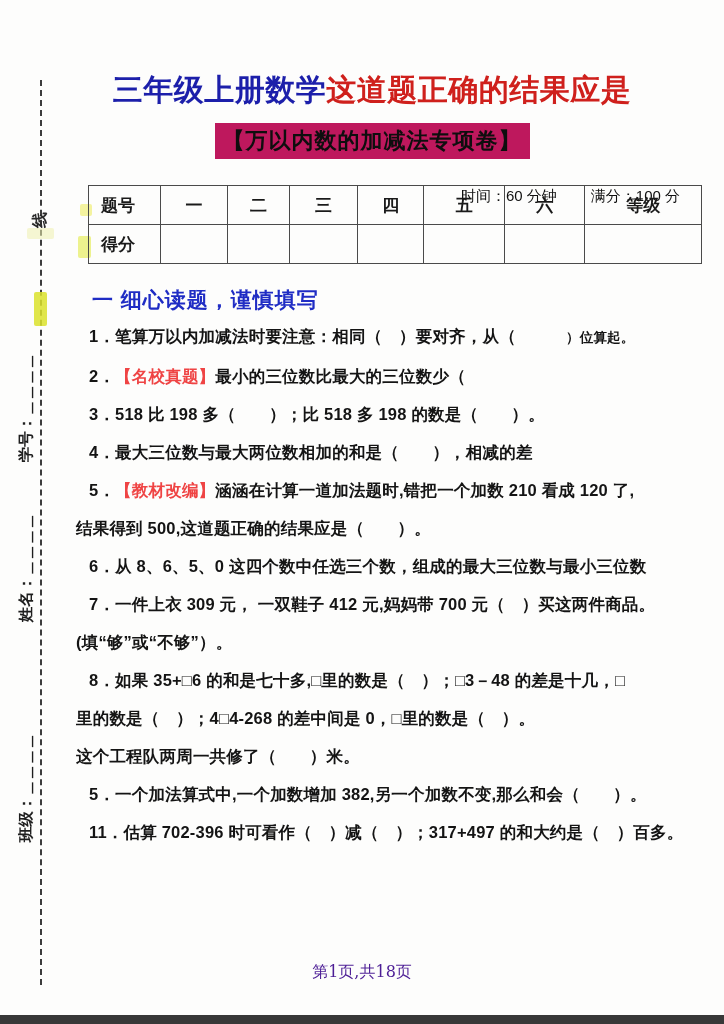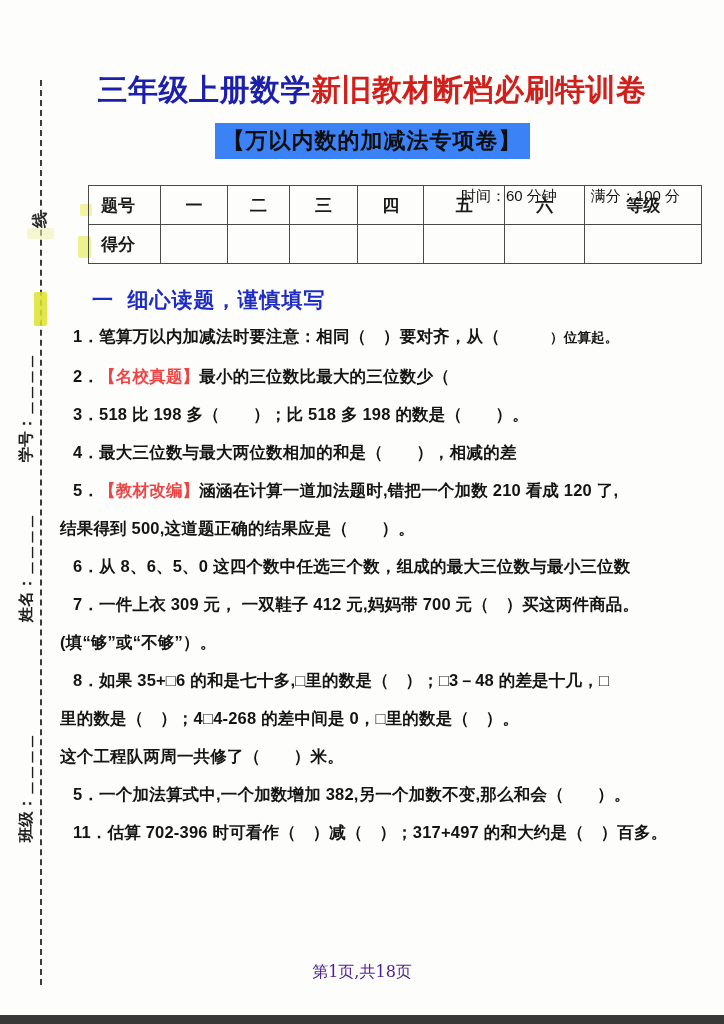--- a/index.html
+++ b/index.html
@@ -34,43 +34,43 @@
   
   .content{position:absolute;left:60px;top:70px;width:624px;}
   .title{
     position:absolute;top:0;left:0;width:100%;text-align:center;
     font-size:30px;font-weight:900;letter-spacing:0.5px;white-space:nowrap;
   }
   .title .t-blue{color:#1c1faa;text-align:right;}
   .title .t-red{color:#cf201c;}
   .subtitle-row{position:absolute;top:53px;left:0;width:100%;text-align:center;}
   .subtitle{
-    display:inline-block;background:#3b82f6;color:#0e0e0e;
+    display:inline-block;background:#be185d;color:#0e0e0e;
     font-size:22px;font-weight:900;padding:3px 8px;letter-spacing:1px;
   }
   .meta{
     position:absolute;top:90px;right:4px;
     font-size:15px;font-weight:400;color:#111;white-space:nowrap;margin-top:27px;
   }
   .meta .gap{display:inline-block;width:34px;}
   .score-table{
     position:absolute;top:115px;left:28px;width:614px;
     border-collapse:collapse;table-layout:fixed;
   }
   .score-table td{
     border:1.5px solid #4a4a4a;height:36px;
     font-size:17px;font-weight:600;color:#1a1a1a;
     text-align:center;vertical-align:middle;
   }
   .score-table td.label-cell{text-align:left;padding-left:12px;}
   .section-heading{
     position:absolute;top:216px;left:32px;
-    color:#1f2cc4;font-size:21px;font-weight:800;letter-spacing:1px;white-space:nowrap;font-family:Liberation Mono, monospace;
+    color:#1f2cc4;font-size:21px;font-weight:800;letter-spacing:1px;white-space:nowrap;
   }
-  .questions{position:absolute;top:247px;left:0;width:628px;}
+  .questions{position:absolute;top:247px;left:16px;width:628px;}
   .q-line{
     line-height:38px;font-size:16.5px;font-weight:600;color:#141414;
     white-space:nowrap;letter-spacing:0.2px;
   }
   .q-line.first{padding-left:13px;}
   .q-line .tag{color:#ef4444;}
   .q-line .small{font-size:13.5px;font-weight:800;}
   
   .footer{
     position:absolute;left:0;top:962px;width:100%;text-align:center;
@@ -90,21 +90,21 @@
 <div class="student-field sf-banji"><span>班级：</span><span>＿＿＿＿</span></div>
 
 <div class="hl hl1"></div>
 <div class="hl hl2"></div>
 <div class="hl hl3"></div>
 <div class="hl hl4"></div>
 
 <div class="content">
 
   <div class="title">
-    <span class="t-blue">三年级上册数学</span><span class="t-red">新旧教材断档必刷特训卷</span>
+    <span class="t-blue">三年级上册数学</span><span class="t-red">这道题正确的结果应是</span>
   </div>
 
   <div class="subtitle-row">
     <span class="subtitle">【万以内数的加减法专项卷】</span>
   </div>
 
   <div class="meta">
     <span>时间：60 分钟</span><span class="gap"></span><span>满分：100 分</span>
   </div>
 

